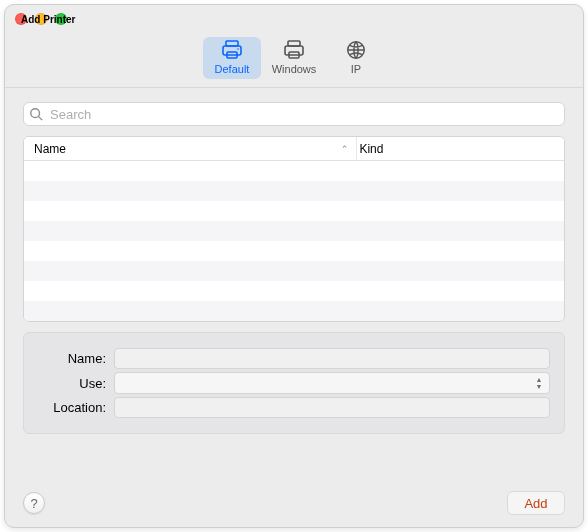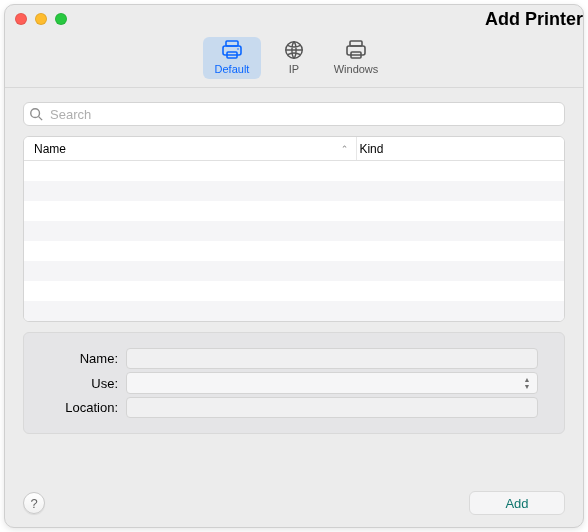--- a/index.html
+++ b/index.html
@@ -33,24 +33,24 @@
   }
   .traffic { display: flex; gap: 8px; }
   .tl-dot {
     width: 12px; height: 12px; border-radius: 50%;
   }
   .tl-close { background: #ff5f57; border: 0.5px solid rgba(0,0,0,0.1);}
   .tl-min   { background: #febc2e; border: 0.5px solid rgba(0,0,0,0.1);}
   .tl-zoom  { background: #28c840; border: 0.5px solid rgba(0,0,0,0.1);}
   .title {
     position: absolute;
-    left: 0; right: 0;
-    text-align: right;
+    left: 16px; right: 0;
+    text-align: left;
     font-weight: 600;
-    font-size: 18px;
+    font-size: 10px;
     pointer-events: none;
   }
   .toolbar {
     display: flex;
     justify-content: center;
     gap: 4px;
     padding: 4px 0 8px 0;
     border-bottom: 1px solid #d8d8d8;
   }
   .tool-item {
@@ -139,21 +139,21 @@
 
   .form-panel {
     border: 1px solid #d9d9d9;
     border-radius: 6px;
     background: #e5e5e7;
     padding: 12px 14px 12px 14px;
   }
   .form-row {
     display: flex;
     align-items: center;
-    margin: 3px 12px;
+    margin: 3px 0;
   }
   .form-label {
     width: 76px;
     text-align: right;
     padding-right: 8px;
     font-size: 13px;
   }
   .form-field {
     flex: 1;
     height: 21px;
@@ -194,26 +194,26 @@
     border-radius: 50%;
     border: 1px solid #c9c9c9;
     background: linear-gradient(#ffffff,#f1f1f1);
     display: flex; align-items: center; justify-content: center;
     font-size: 13px;
     color: #656565;
     box-shadow: 0 1px 1px rgba(0,0,0,0.08);
   }
   .add-btn {
     margin-left: auto;
-    width: 96px;
+    width: 58px;
     height: 24px;
     border-radius: 6px;
     border: 1px solid #dadada;
     background: #f5f5f6;
-    color: #0f766e;
+    color: #c2410c;
     font-size: 13px;
   }
 </style>
 </head>
 <body>
 
 <div class="window">
 
   <div class="titlebar">
     <div class="traffic">
@@ -231,36 +231,36 @@
           <rect x="6" y="1" width="12" height="5" rx="1"></rect>
           <rect x="3" y="6" width="18" height="9" rx="2"></rect>
           <rect x="7" y="12" width="10" height="6" rx="1"></rect>
           <circle cx="18" cy="9" r="0.8" fill="#0a66ff" stroke="none"></circle>
         </svg>
       </div>
       <div class="label">Default</div>
     </div>
     <div class="tool-item">
       <div class="tool-icon">
-        <svg viewBox="0 0 24 24" width="22" height="22">
-          <circle cx="12" cy="12" r="9"></circle>
-          <path d="M3 12h18 M12 3c3 3 3 15 0 18 M12 3c-3 3-3 15 0 18 M5 7c4 2 10 2 14 0 M5 17c4-2 10-2 14 0"></path>
-        </svg>
-      </div>
-      <div class="label">IP</div>
-    </div>
-    <div class="tool-item">
-      <div class="tool-icon">
         <svg viewBox="0 0 24 20" width="26" height="20">
           <rect x="6" y="1" width="12" height="5" rx="1"></rect>
           <rect x="3" y="6" width="18" height="9" rx="2"></rect>
           <rect x="7" y="12" width="10" height="6" rx="1"></rect>
         </svg>
       </div>
       <div class="label">Windows</div>
+    </div>
+    <div class="tool-item">
+      <div class="tool-icon">
+        <svg viewBox="0 0 24 24" width="22" height="22">
+          <circle cx="12" cy="12" r="9"></circle>
+          <path d="M3 12h18 M12 3c3 3 3 15 0 18 M12 3c-3 3-3 15 0 18 M5 7c4 2 10 2 14 0 M5 17c4-2 10-2 14 0"></path>
+        </svg>
+      </div>
+      <div class="label">IP</div>
     </div>
   </div>
 
   <div class="content">
 
     <div class="search-wrap">
       <span class="search-icon">
         <svg viewBox="0 0 16 16" width="14" height="14" fill="none" stroke="currentColor" stroke-width="1.6">
           <circle cx="7" cy="7" r="5"></circle>
           <line x1="11" y1="11" x2="15" y2="15"></line>

